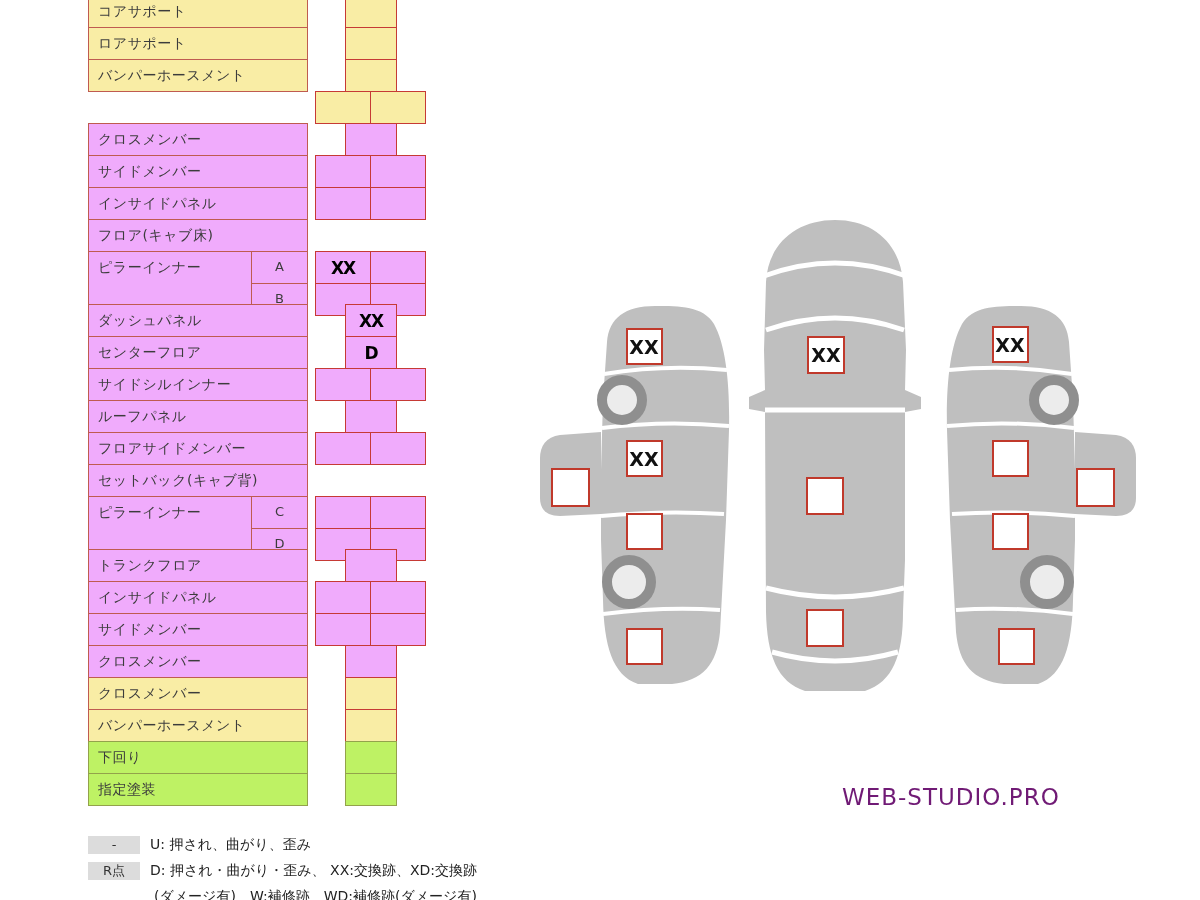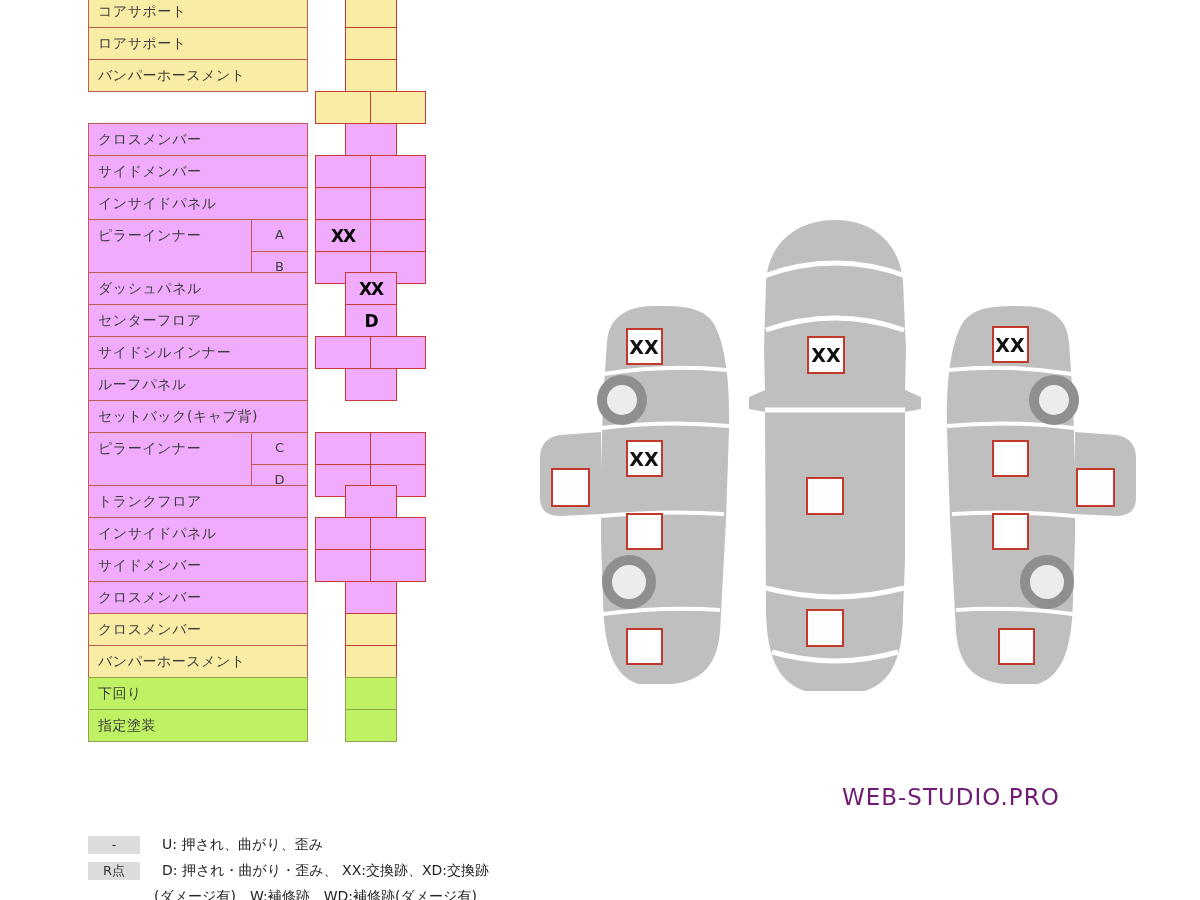--- a/index.html
+++ b/index.html
@@ -27,21 +27,21 @@
   .yellow .lbl,.yellow .cell{background:#f9eda5}
   .pink .lbl,.pink .cell,.pink .sublbl{background:#f0abfc}
   .green .lbl,.green .cell{background:#bef264;border-color:#93a24b}
   .mark{font-weight:bold;font-size:17px;color:#000;letter-spacing:-1px}
 
   
   #legend{position:absolute;left:88px;top:836px;font-size:14px;color:#222}
   .lrow{display:flex;align-items:center;height:18px;margin-bottom:8px}
   .lbadge{width:52px;height:18px;background:#dcdcdc;text-align:center;font-size:13px;
           line-height:18px;color:#333;flex:0 0 auto}
-  .ltext{margin-left:22px;white-space:nowrap}
+  .ltext{margin-left:10px;white-space:nowrap}
   .lrow3{margin-left:66px}
 
   
   #cars{position:absolute;left:0;top:0;width:1200px;height:900px;pointer-events:none}
   #watermark{position:absolute;left:842px;top:784px;font-size:23px;color:#701a75;
              letter-spacing:1px;white-space:nowrap}
 </style>
 </head>
 <body>
 
@@ -77,20 +77,23 @@
     <div class="cell c-left"></div>
     <div class="cell c-right"></div>
   </div>
 
   <div class="prow pink">
     <div class="lbl">インサイドパネル</div>
     <div class="cell c-left"></div>
     <div class="cell c-right"></div>
   </div>
 
+  <div class="prow pink">
+    <div class="lbl">フロア(キャブ床)</div>
+  </div>
 
   <div class="pgroup pink">
     <div class="lbl">ピラーインナー</div>
     <div class="sublbl">A</div>
     <div class="sublbl sub-b">B</div>
     <div class="cell c-left">
       <span class="mark">XX</span>
     </div>
     <div class="cell c-right"></div>
     <div class="cell c-left cr2"></div>
@@ -115,20 +118,25 @@
     <div class="lbl">サイドシルインナー</div>
     <div class="cell c-left"></div>
     <div class="cell c-right"></div>
   </div>
 
   <div class="prow pink">
     <div class="lbl">ルーフパネル</div>
     <div class="cell c-single"></div>
   </div>
 
+  <div class="prow pink">
+    <div class="lbl">フロアサイドメンバー</div>
+    <div class="cell c-left"></div>
+    <div class="cell c-right"></div>
+  </div>
 
   <div class="prow pink">
     <div class="lbl">セットバック(キャブ背)</div>
   </div>
 
   <div class="pgroup pink">
     <div class="lbl">ピラーインナー</div>
     <div class="sublbl">C</div>
     <div class="sublbl sub-b">D</div>
     <div class="cell c-left"></div>

